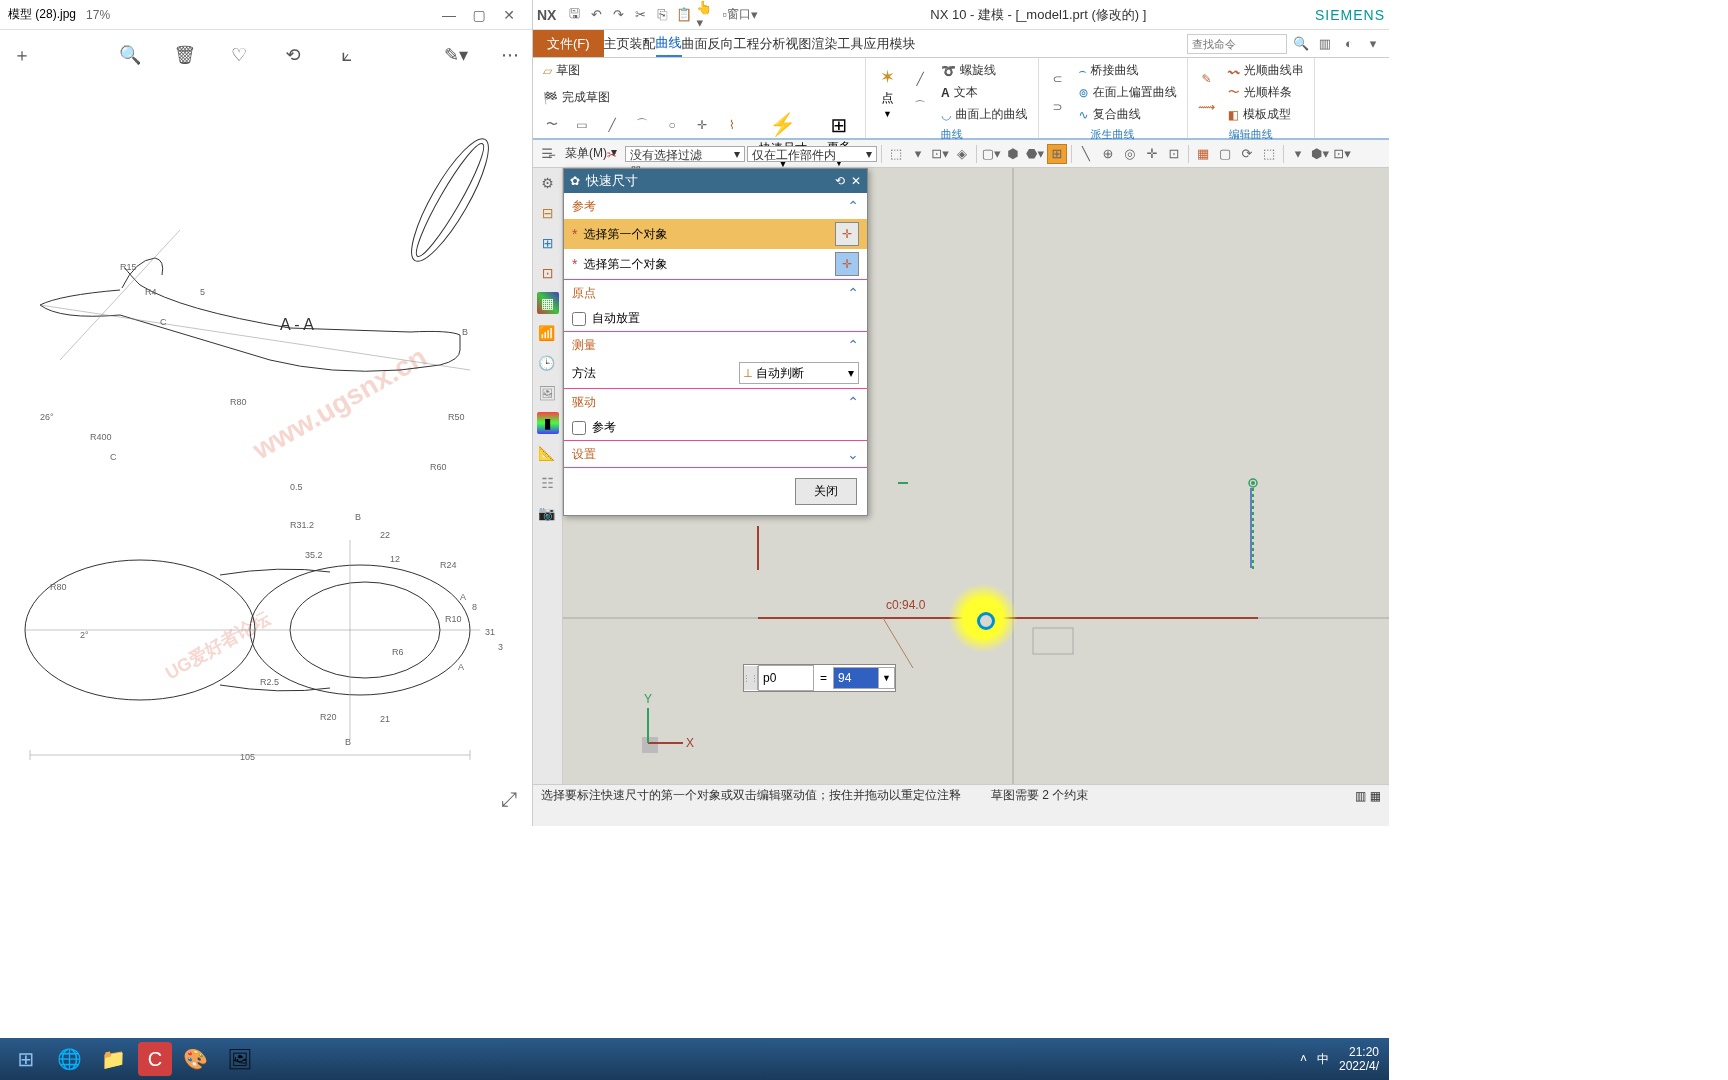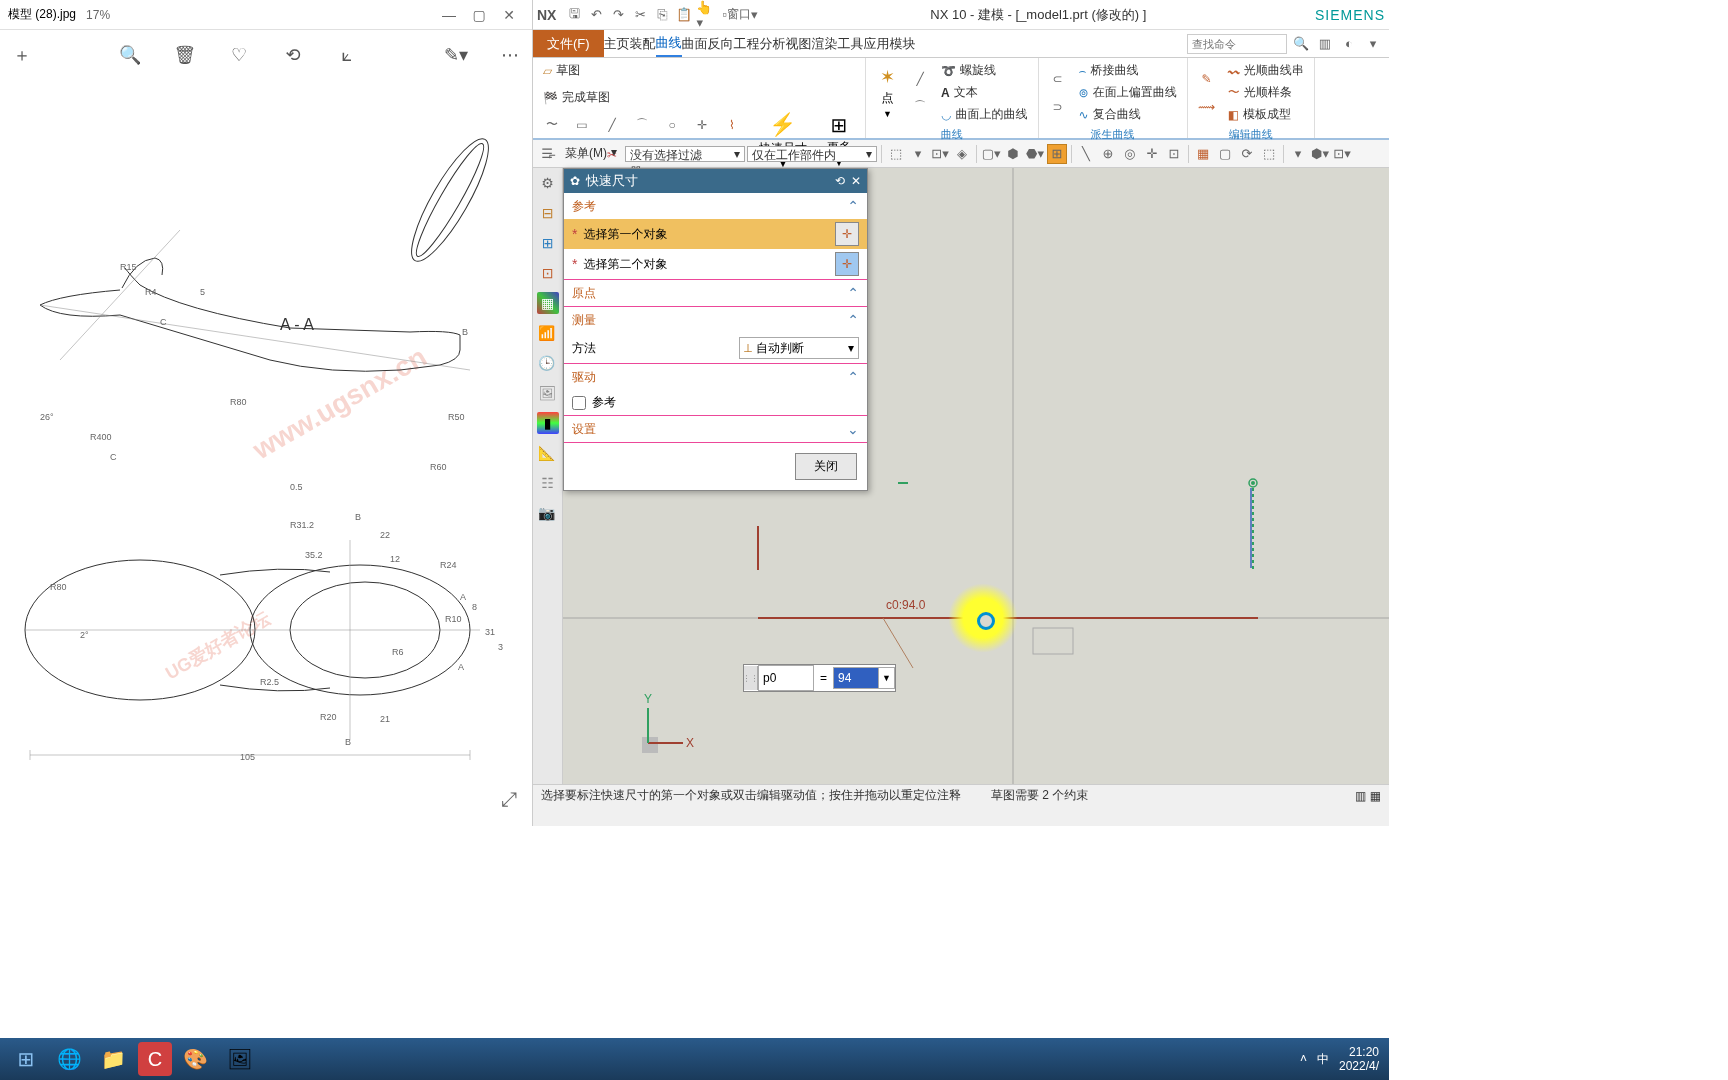--- a/index.html
+++ b/index.html
@@ -404,20 +404,24 @@
           <span class="dlg-star">*</span>
             <span>选择第二个对象</span>
           <span class="dlg-pick blue" style="color:#c06030">✛</span>
         </div>
       </div>
       <div class="dlg-section">
         <div class="dlg-sec-header">
             <span>原点</span>
             <span class="chev">⌃</span>
           </div>
+        <label class="dlg-check">
+            <input type="checkbox" style="">
+            <span>自动放置</span>
+          </label>
       </div>
       <div class="dlg-section">
         <div class="dlg-sec-header">
             <span>测量</span>
             <span class="chev">⌃</span>
           </div>
         <div class="dlg-row">
           <span>方法</span>
           <div class="dlg-combo">
               <span style="color:#c08030">⟂</span>

